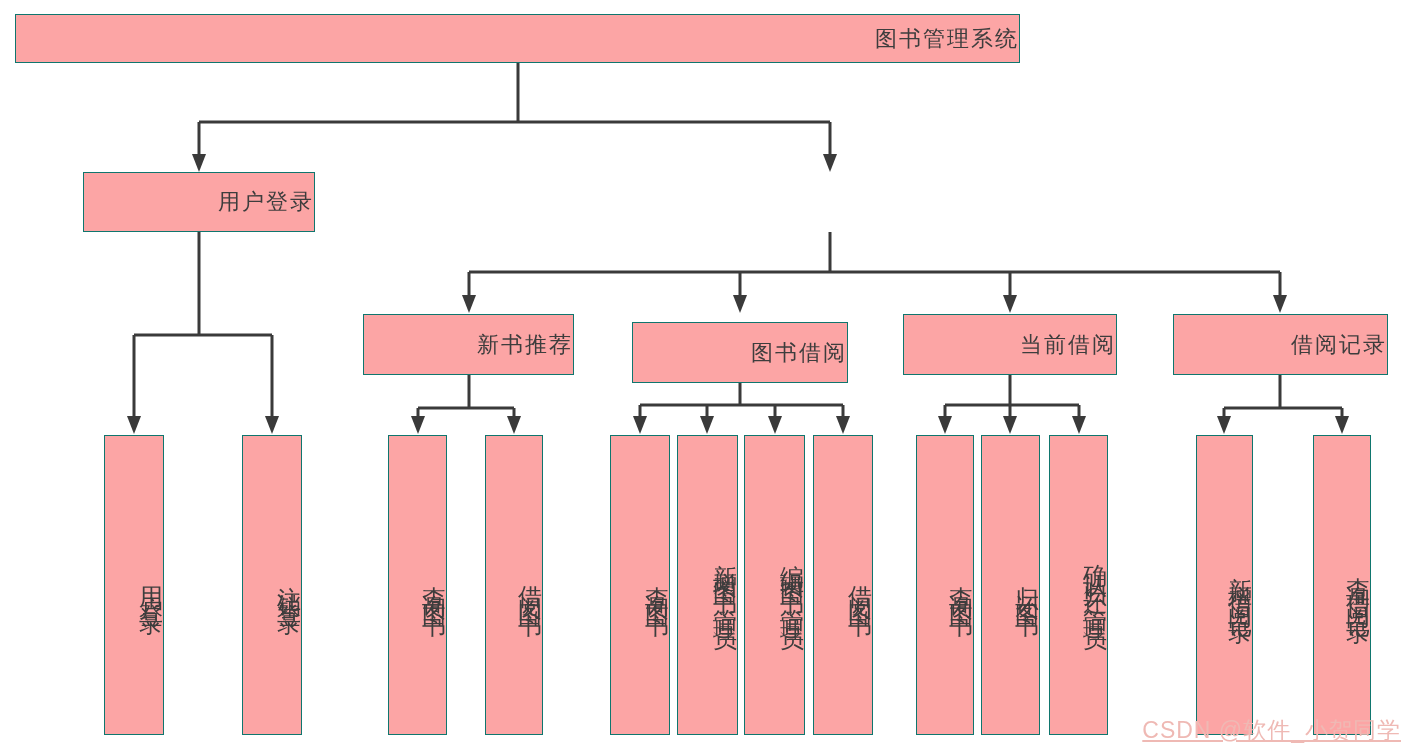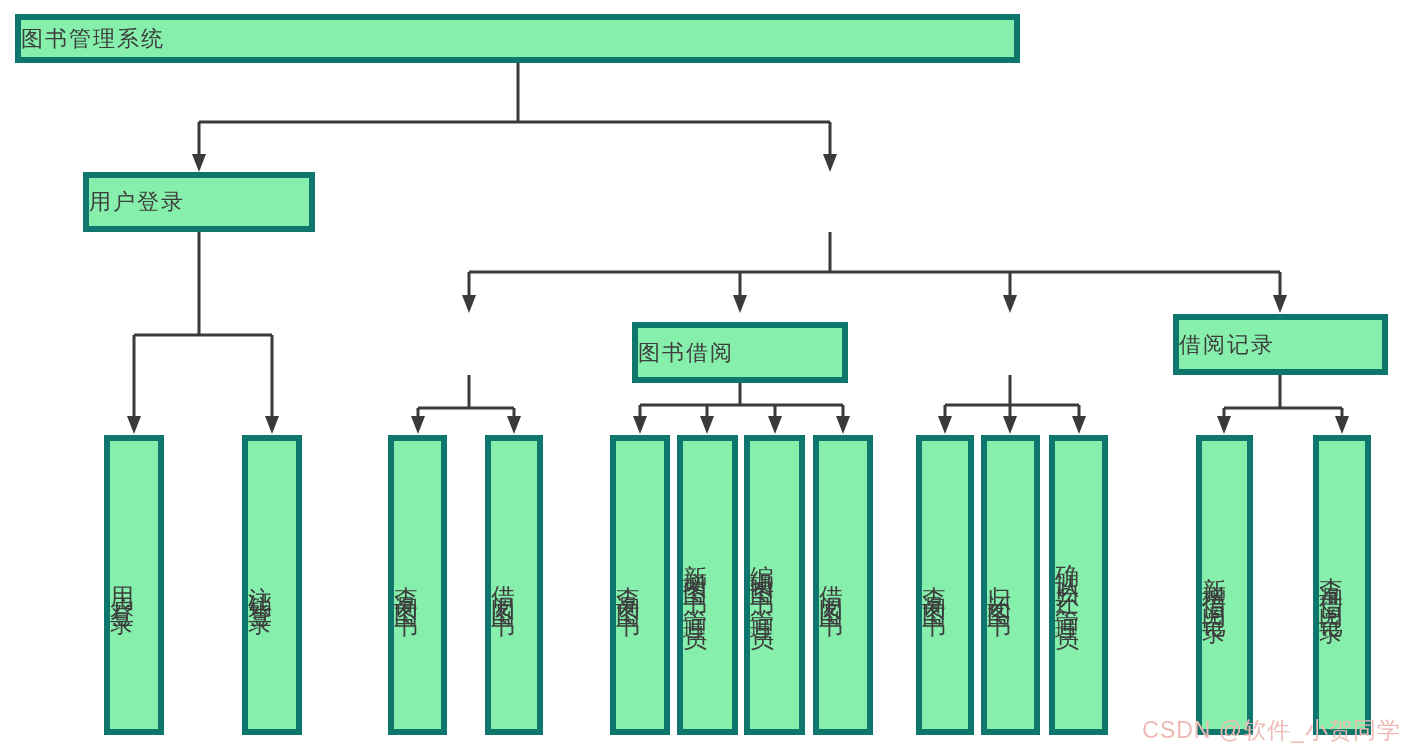--- a/index.html
+++ b/index.html
@@ -12,25 +12,25 @@
     overflow: hidden;
   }
   #connectors {
     position: absolute;
     left: 0; top: 0;
     z-index: 1;
   }
   .box {
     position: absolute;
     box-sizing: border-box;
-    border: 6px solid #0f766e;
-    background: #86efac;
+    border: 1px solid #0f766e;
+    background: #fca5a5;
     display: flex;
     align-items: center;
-    justify-content: flex-start;
+    justify-content: flex-end;
     color: #3d3d3d;
     z-index: 2;
   }
   .hlabel {
     font-size: 22px;
     letter-spacing: 2px;
     white-space: nowrap;
   }
   .vlabel {
     writing-mode: vertical-rl;
@@ -42,20 +42,21 @@
   }
   .watermark {
     position: absolute;
     right: 4px;
     bottom: 1px;
     font-size: 23px;
     letter-spacing: 1px;
     color: #efb9b4;
     z-index: 3;
     white-space: nowrap;
+    text-decoration: underline;
   }
 </style>
 </head>
 <body>
 
 <div id="canvas">
 
   <svg id="connectors" width="1405" height="747" viewBox="0 0 1405 747">
     <path fill="none" stroke="#3a3a3a" stroke-width="3" d="
       M518 63 V122 M199 122 H830 M199 122 V156 M830 122 V156
@@ -89,22 +90,28 @@
   </svg>
 
   <div class="box" style="left:15px; top:14px; width:1005px; height:49px;">
     <span class="hlabel">图书管理系统</span>
   </div>
 
   <div class="box" style="left:83px; top:172px; width:232px; height:60px;">
     <span class="hlabel">用户登录</span>
   </div>
 
+  <div class="box" style="left:363px; top:314px; width:211px; height:61px;">
+    <span class="hlabel">新书推荐</span>
+  </div>
   <div class="box" style="left:632px; top:322px; width:216px; height:61px;">
     <span class="hlabel">图书借阅</span>
+  </div>
+  <div class="box" style="left:903px; top:314px; width:214px; height:61px;">
+    <span class="hlabel">当前借阅</span>
   </div>
   <div class="box" style="left:1173px; top:314px; width:215px; height:61px;">
     <span class="hlabel">借阅记录</span>
   </div>
 
   <div class="box" style="left:104px; top:435px; width:60px; height:300px;">
     <span class="vlabel">用户登录</span>
   </div>
   <div class="box" style="left:242px; top:435px; width:60px; height:300px;">
     <span class="vlabel">注销登录</span>

